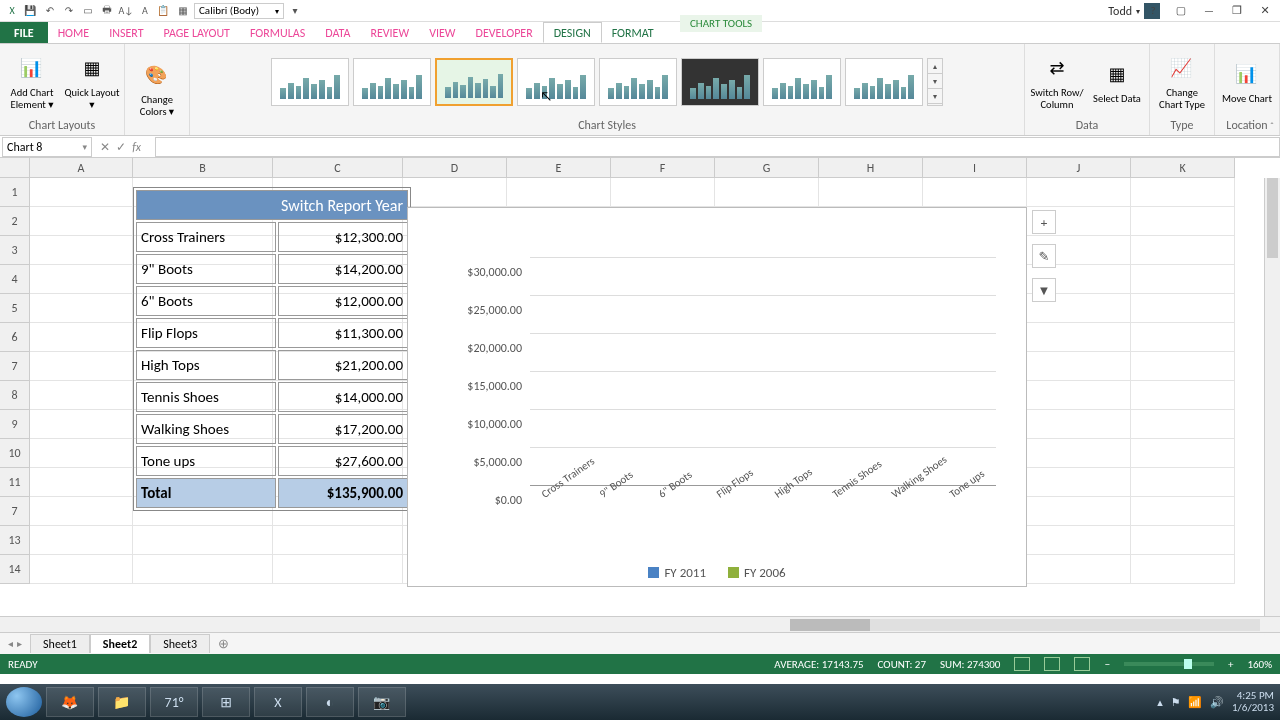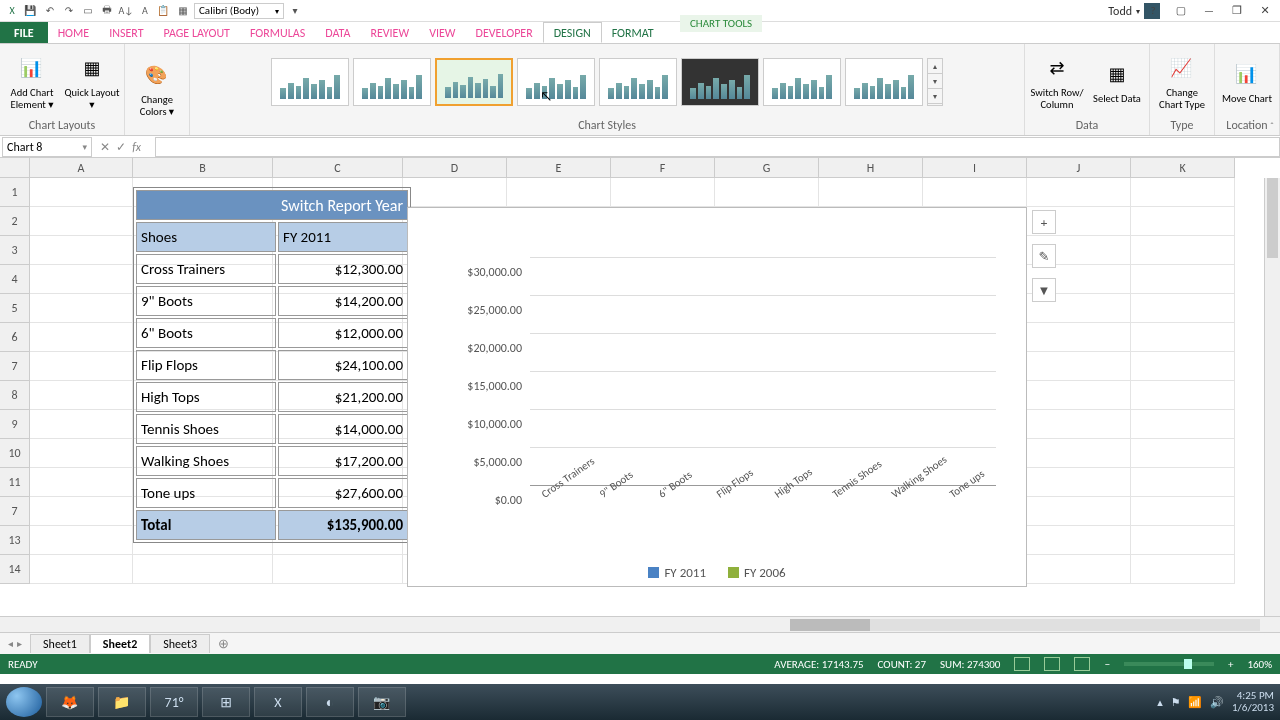--- a/index.html
+++ b/index.html
@@ -562,41 +562,37 @@
         <div class="cell" style="width: 104px;"></div>
         <div class="cell" style="width: 104px;"></div>
       </div>
     </div>
 
   <table class="sales-table" style="top:29px;">
     <tbody>
         <tr>
           <td class="hdr" colspan="2">Switch Report Year</td>
         </tr>
-    <tr class="subhdr">
-          <td class="col-shoe">Shoes</td>
-          <td class="col-val">FY 2011</td>
-        </tr>
     </tbody>
       <tbody id="tbody">
         <tr>
           <td class="col-shoe">Cross Trainers</td>
           <td class="col-val num">$12,300.00</td>
         </tr>
         <tr>
           <td class="col-shoe">9" Boots</td>
           <td class="col-val num">$14,200.00</td>
         </tr>
         <tr>
           <td class="col-shoe">6" Boots</td>
           <td class="col-val num">$12,000.00</td>
         </tr>
         <tr>
           <td class="col-shoe">Flip Flops</td>
-          <td class="col-val num">$24,100.00</td>
+          <td class="col-val num">$11,300.00</td>
         </tr>
         <tr>
           <td class="col-shoe">High Tops</td>
           <td class="col-val num">$21,200.00</td>
         </tr>
         <tr>
           <td class="col-shoe">Tennis Shoes</td>
           <td class="col-val num">$14,000.00</td>
         </tr>
         <tr>

